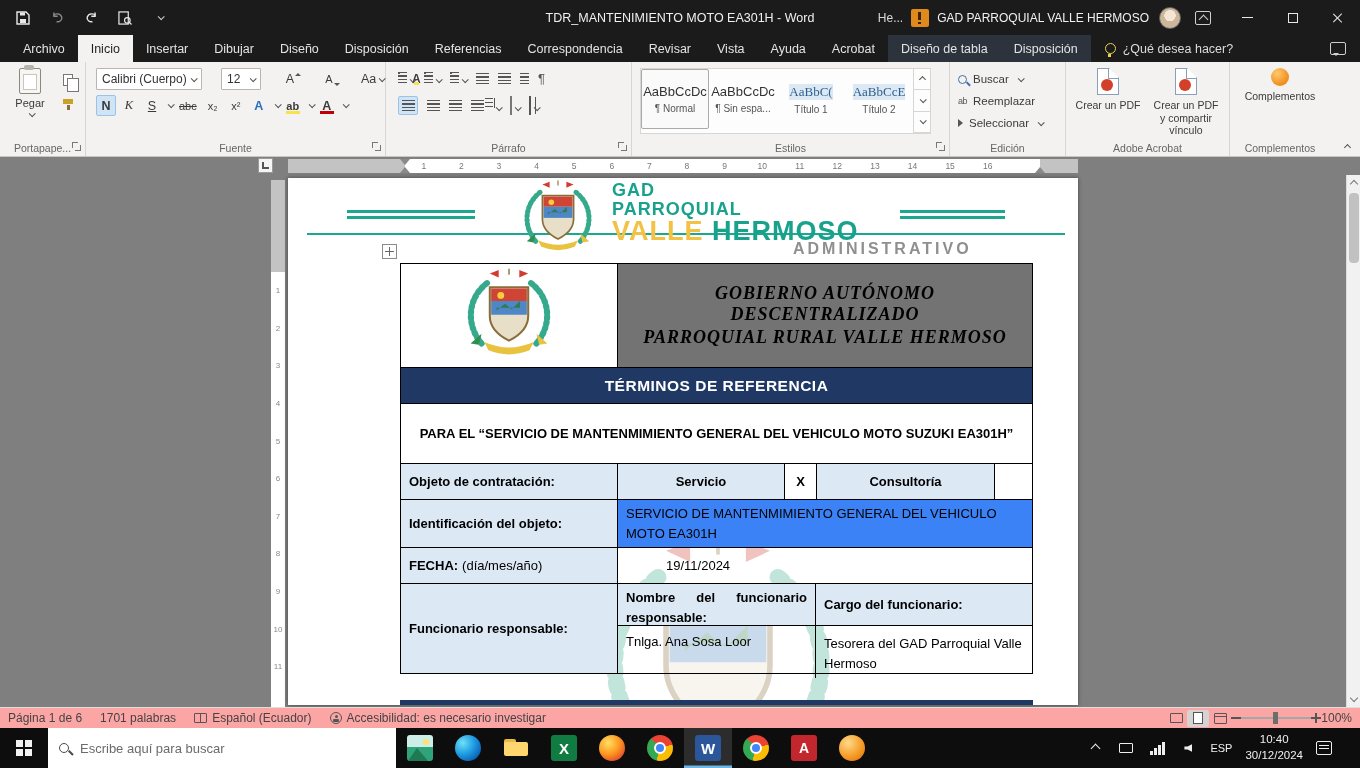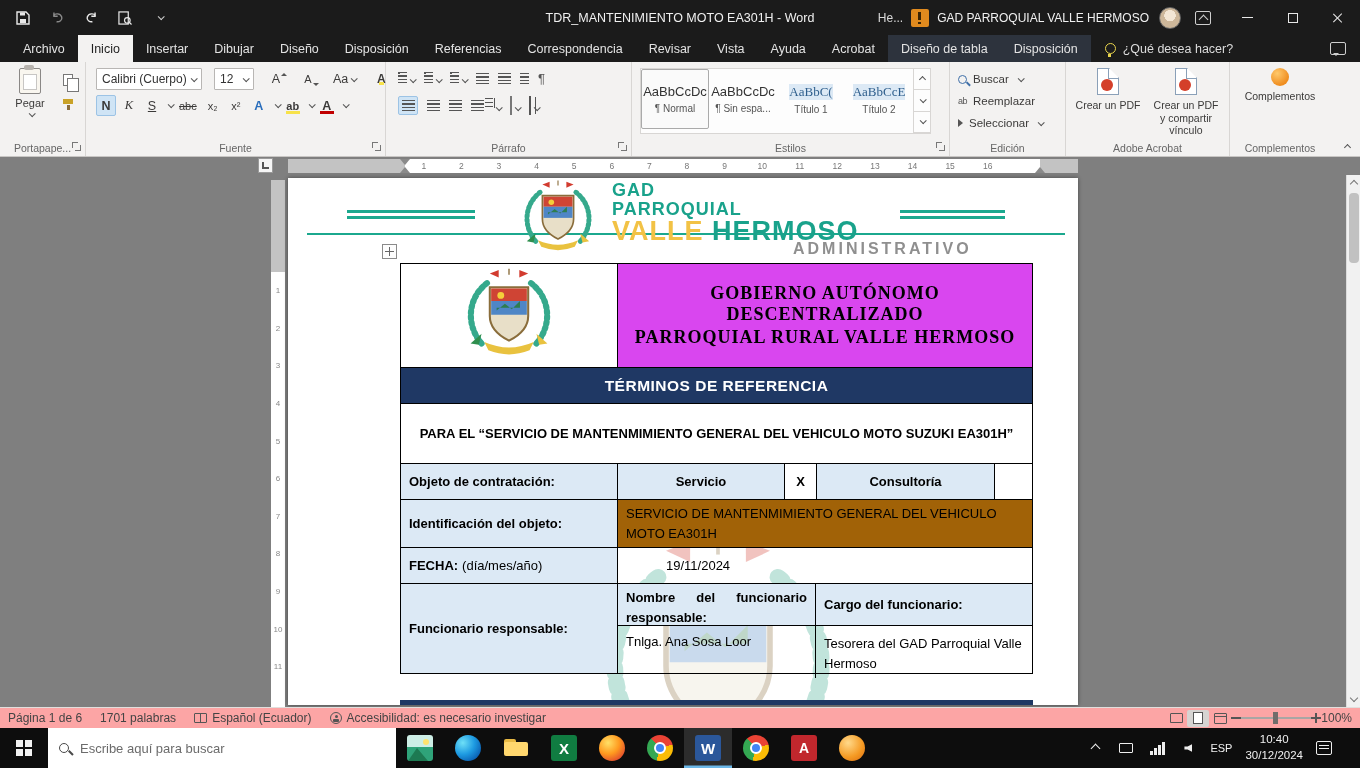--- a/index.html
+++ b/index.html
@@ -337,21 +337,21 @@
           <span class="ic-copy"></span>
         </div>
       <div class="miniio" style="top:32px;">
           <span class="ic-brush"></span>
         </div>
       <div class="glabel">Portapape...</div>
       <span class="lnch"></span>
     </div>
 
     <div class="rgroup" style="left:86px;width:300px;">
-      <div style="position:absolute;left:10px;top:6px;display:flex;gap:12px;align-items:center;">
+      <div style="position:absolute;left:10px;top:6px;display:flex;gap:19px;align-items:center;">
         <span class="combo" style="width:106px;">
             <span style="overflow:hidden;white-space:nowrap;">Calibri (Cuerpo)</span>
             <span class="cv"></span>
           </span>
         <span class="combo" style="width:40px;">
             <span>12</span>
             <span class="cv"></span>
           </span>
         <span class="rbtn supmark">A</span>
         <span class="rbtn submark" style="font-size:11px;">A</span>
@@ -553,41 +553,41 @@
       <span class="tmove"></span>
       <span class="caret"></span>
 
       <div class="dtable">
         <div class="trow" style="height:104px;">
           <div class="cell ctr" style="width:217px;background:#fff;">
             <svg width="100" height="96" viewBox="0 0 140 140">
                 <use href="#crest"></use>
               </svg>
           </div>
-          <div class="cell orgcell" style="width:414px;background:#d946ef;">
+          <div class="cell orgcell" style="width:414px;background:#737373;font-style:italic;">
             <div>GOBIERNO AUTÓNOMO DESCENTRALIZADO</div>
             <div>PARROQUIAL RURAL VALLE HERMOSO</div>
           </div>
         </div>
         <div class="trow bannerrow" style="height:36px;">
           <span>TÉRMINOS DE REFERENCIA</span>
         </div>
         <div class="trow subjectrow" style="height:60px;background:#fff;">
           <span>PARA EL “SERVICIO DE MANTENMIMIENTO GENERAL DEL VEHICULO MOTO SUZUKI EA301H”</span>
         </div>
         <div class="trow" style="height:36px;">
           <div class="cell blue lblc" style="width:217px;">Objeto de contratación:</div>
           <div class="cell blue ctr b" style="width:167px;">Servicio</div>
           <div class="cell ctr b" style="width:32px;background:#fff;">X</div>
           <div class="cell blue ctr b" style="width:178px;">Consultoría</div>
           <div class="cell" style="width:37px;background:#fff;"></div>
         </div>
         <div class="trow" style="height:48px;">
           <div class="cell blue lblc" style="width:217px;">Identificación del objeto:</div>
-          <div class="cell" style="width:414px;background:#a16207;line-height:1.55;">SERVICIO DE MANTENMIMIENTO GENERAL DEL VEHICULO MOTO EA301H</div>
+          <div class="cell" style="width:414px;background:#3b82f6;line-height:1.55;">SERVICIO DE MANTENMIMIENTO GENERAL DEL VEHICULO MOTO EA301H</div>
         </div>
         <div class="trow" style="height:36px;">
           <div class="cell blue lblc" style="width:217px;gap:4px;">
             <span>FECHA:</span>
             <span style="font-weight:normal;">(día/mes/año)</span>
           </div>
           <div class="cell" style="width:414px;display:flex;align-items:center;padding-left:48px;">19/11/2024</div>
         </div>
         <div class="trow" style="height:89px;">
           <div class="cell blue lblc" style="width:217px;">Funcionario responsable:</div>

